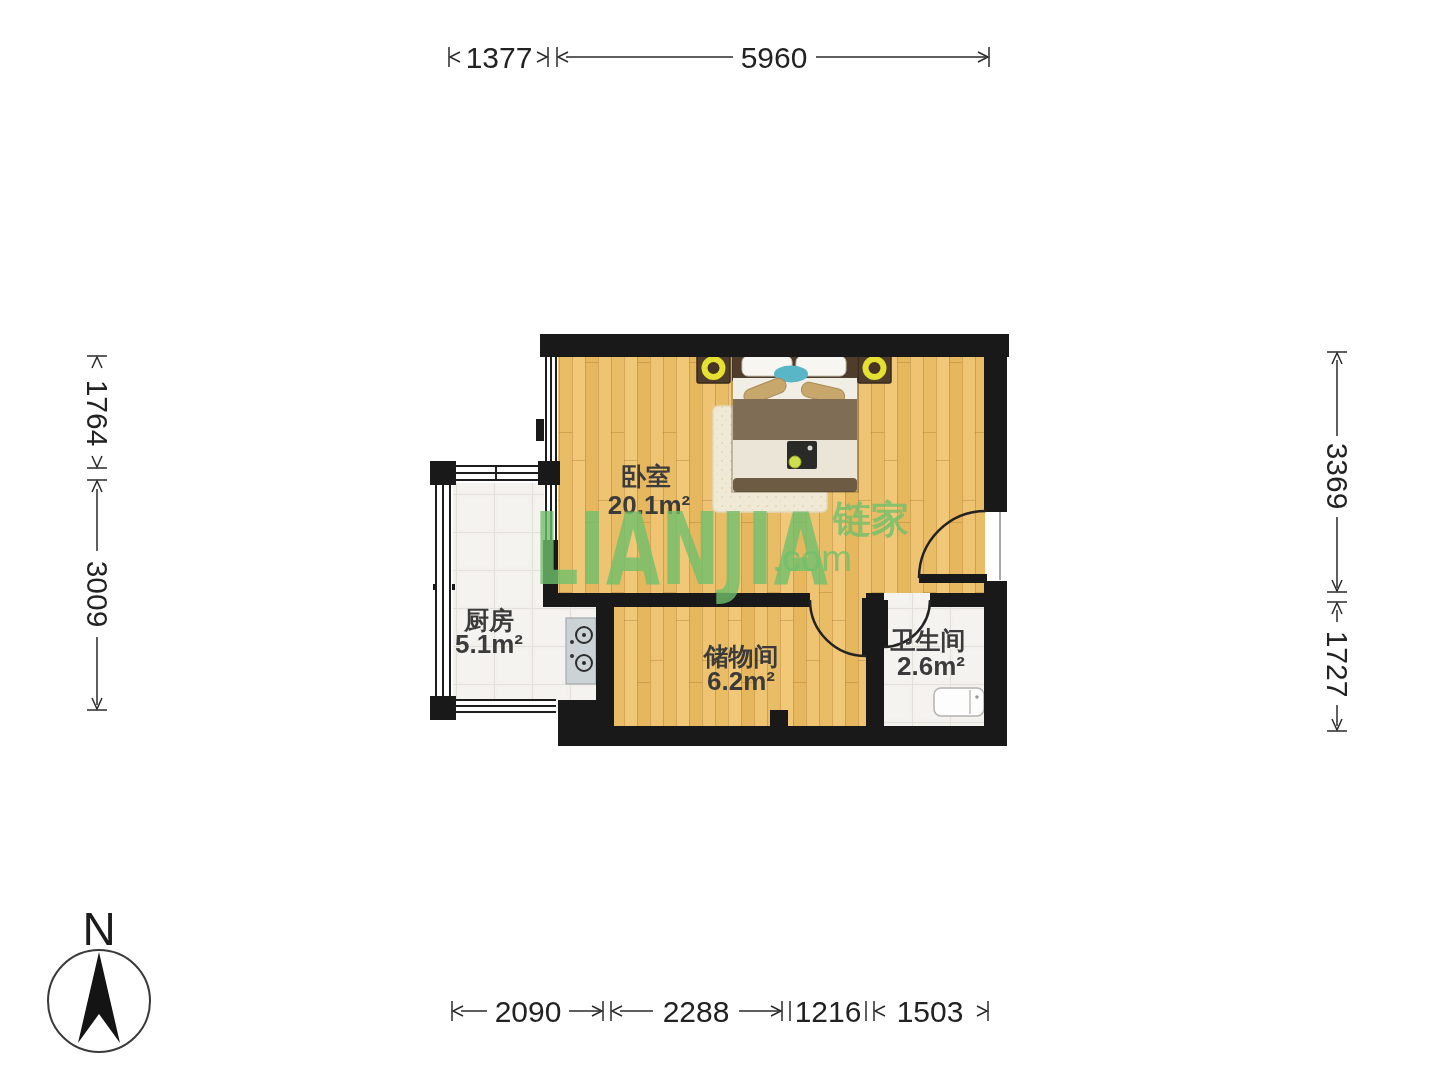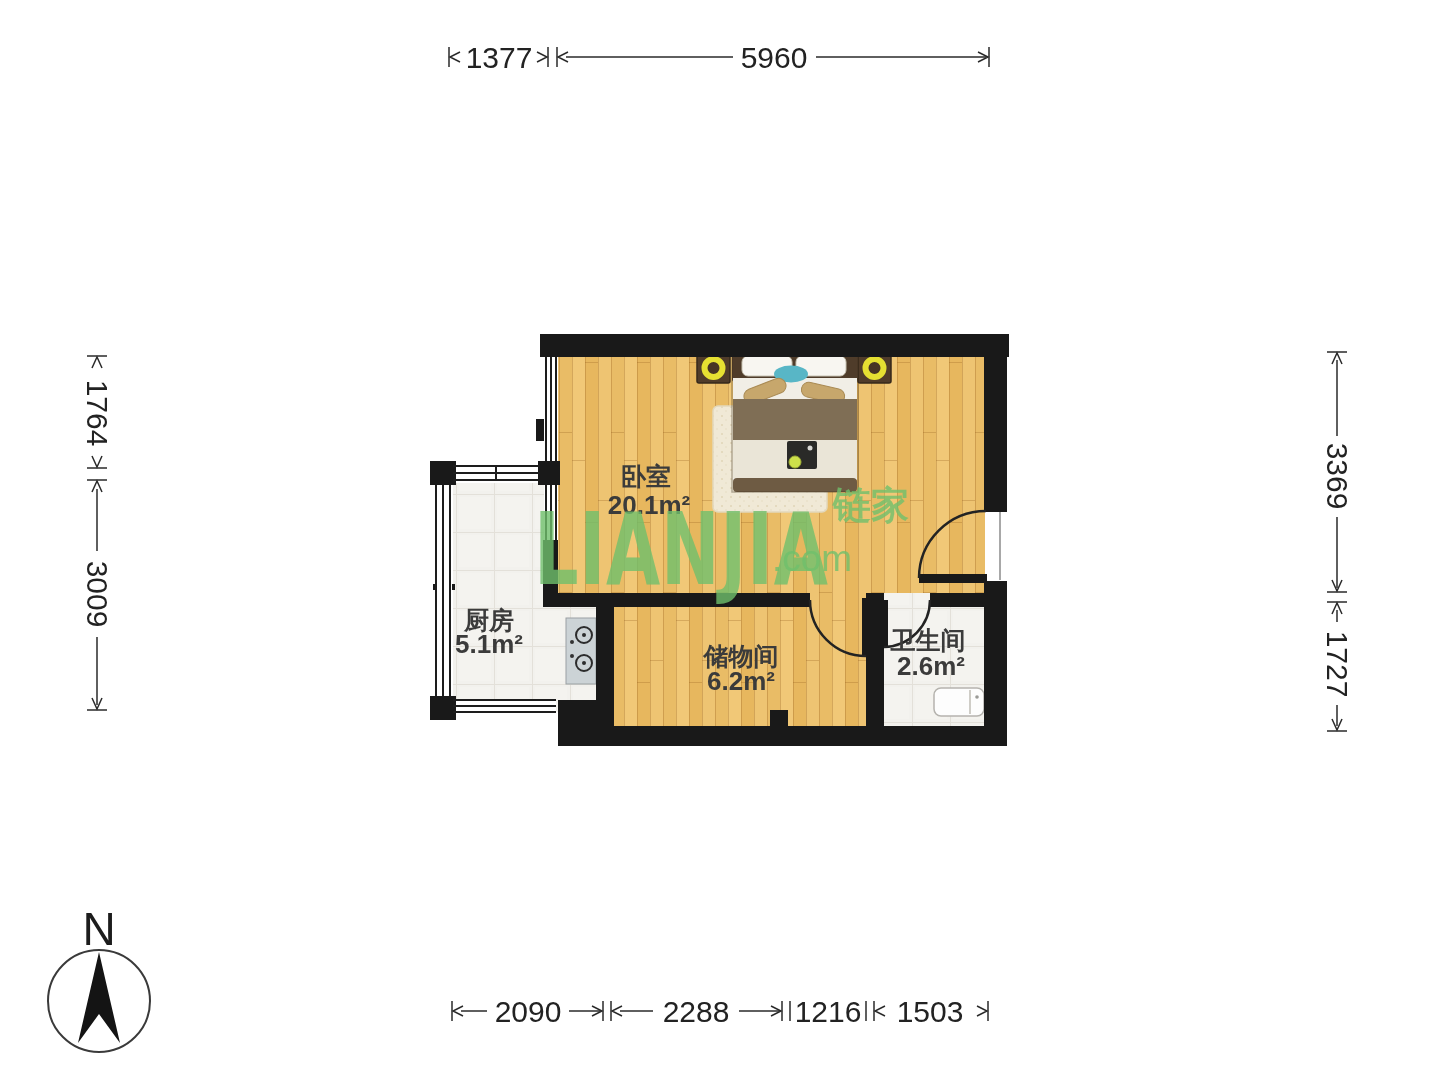--- a/index.html
+++ b/index.html
@@ -12,21 +12,21 @@
   .dim-text{font-size:30px;fill:#222222;}
   .room-name{font-size:25px;fill:#3b3b3b;font-weight:600;}
   .room-area{font-size:26px;fill:#3b3b3b;font-weight:600;}
   .compass-n{font-size:46px;fill:#1c1c1c;font-weight:400;}
   .wm{position:absolute;pointer-events:none;color:rgba(111,191,107,0.80);font-weight:800;line-height:1;}
   .wm-main{
     left:534px;top:500px;font-size:100px;letter-spacing:1px;
     transform:scaleX(0.70);transform-origin:0 0;
     font-family:"DejaVu Sans","Liberation Sans",sans-serif;
   }
-  .wm-cn{left:833px;top:486px;font-size:38px;font-weight:700;}
+  .wm-cn{left:833px;top:500px;font-size:38px;font-weight:700;}
   .wm-com{left:772px;top:540px;font-size:37px;font-weight:400;}
 </style>
 </head>
 <body>
 
 <div class="stage">
 
   <svg class="plan-svg" width="1440" height="1080" viewBox="0 0 1440 1080">
 
     <defs>

